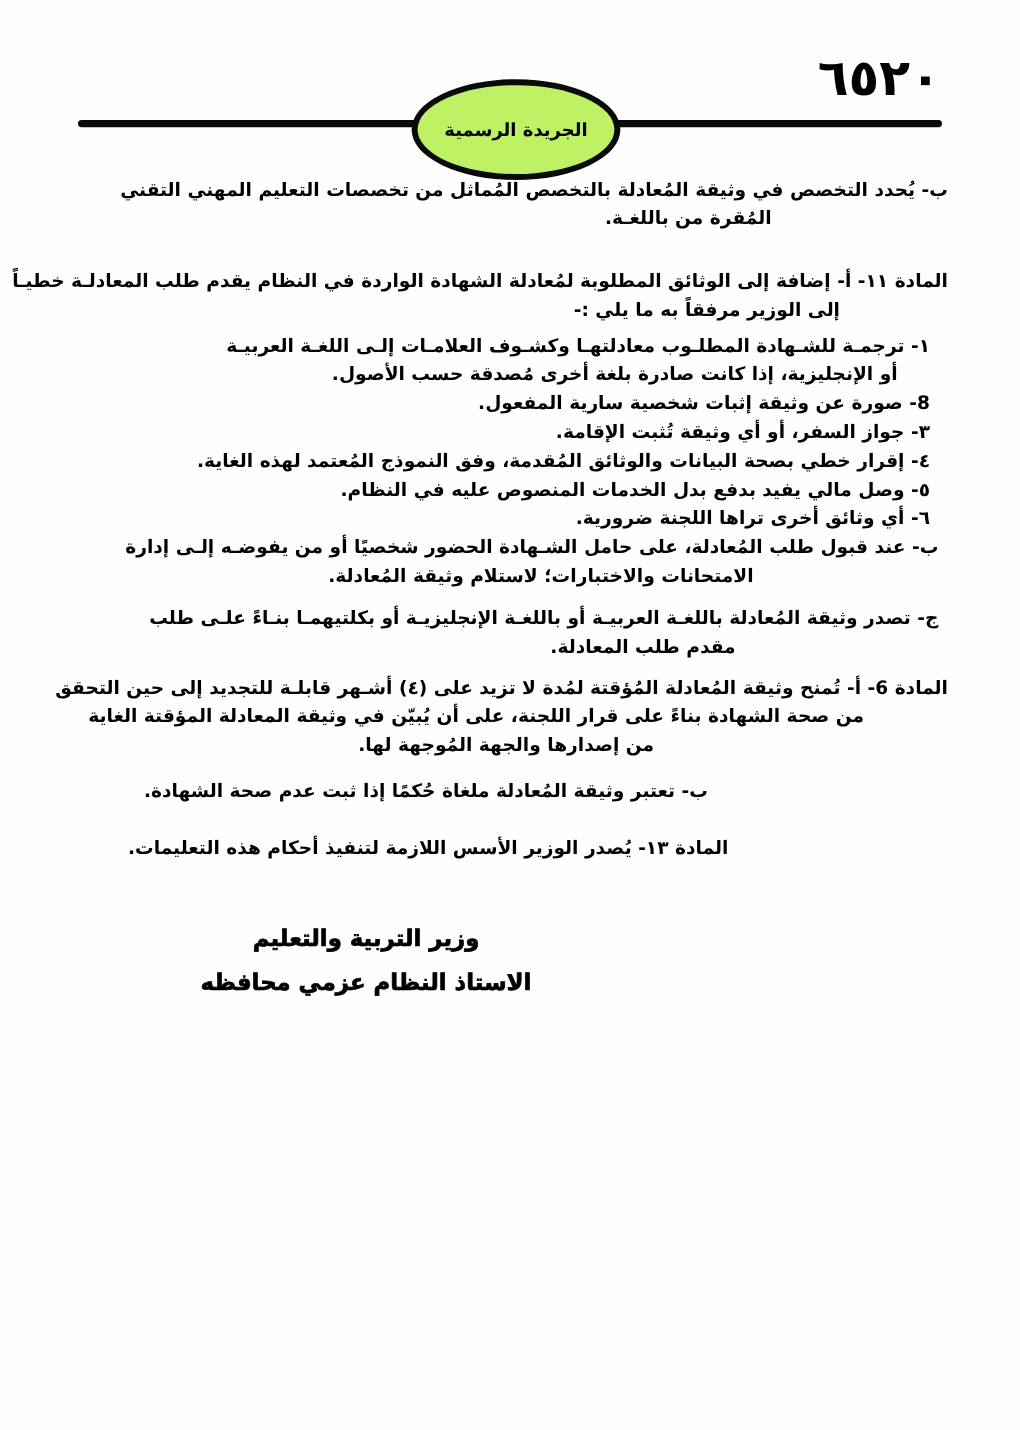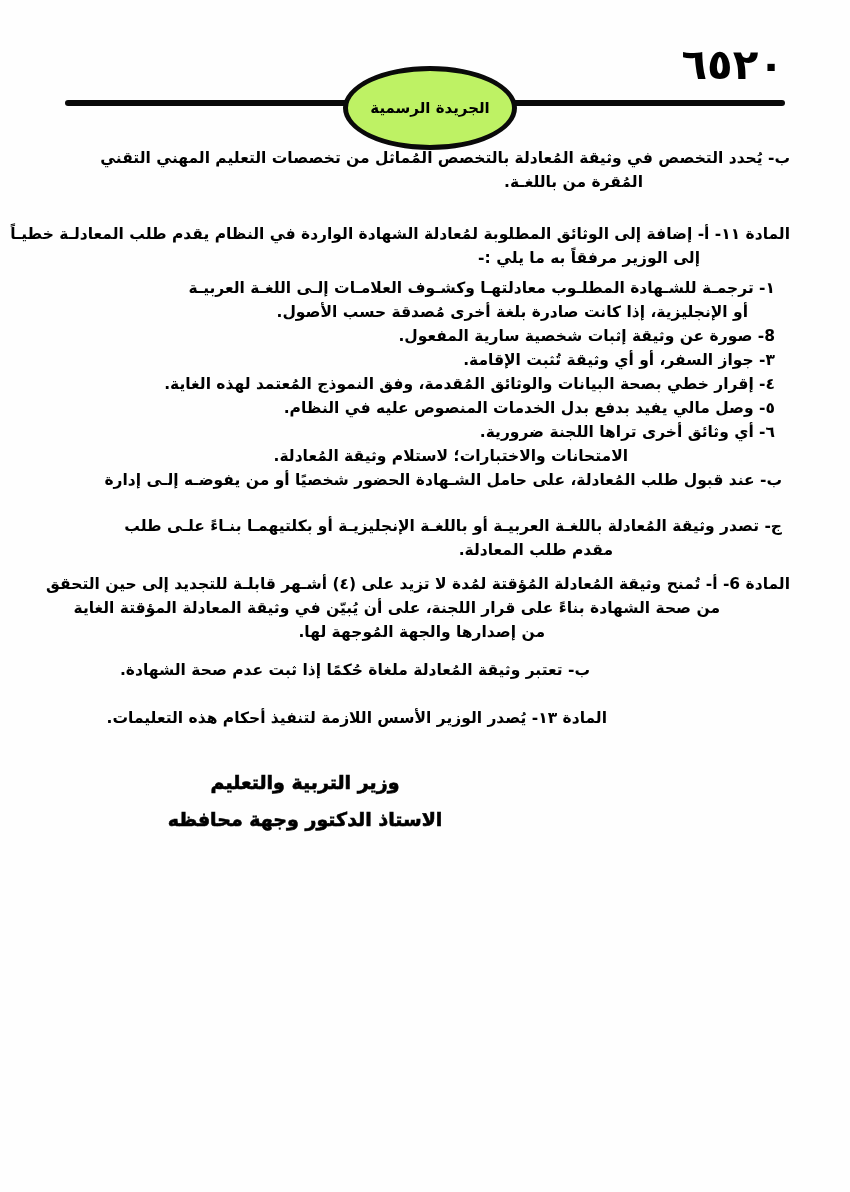--- a/index.html
+++ b/index.html
@@ -108,29 +108,29 @@
     <div class="ln" style="padding-right:147px">المُقرة من باللغـة.</div>
     <div class="ln" style="margin-top:28px;padding-right:0px">المادة ١١- أ- إضافة إلى الوثائق المطلوبة لمُعادلة الشهادة الواردة في النظام يقدم طلب المعادلـة خطيـاً</div>
     <div class="ln" style="padding-right:90px">إلى الوزير مرفقاً به ما يلي :-</div>
     <div class="ln" style="margin-top:6px;padding-right:15px">١- ترجمـة للشـهادة المطلـوب معادلتهـا وكشـوف العلامـات إلـى اللغـة العربيـة</div>
     <div class="ln" style="padding-right:42px">أو الإنجليزية، إذا كانت صادرة بلغة أخرى مُصدقة حسب الأصول.</div>
     <div class="ln" style="padding-right:15px">8- صورة عن وثيقة إثبات شخصية سارية المفعول.</div>
     <div class="ln" style="padding-right:15px">٣- جواز السفر، أو أي وثيقة تُثبت الإقامة.</div>
     <div class="ln" style="padding-right:15px">٤- إقرار خطي بصحة البيانات والوثائق المُقدمة، وفق النموذج المُعتمد لهذه الغاية.</div>
     <div class="ln" style="padding-right:15px">٥- وصل مالي يفيد بدفع بدل الخدمات المنصوص عليه في النظام.</div>
     <div class="ln" style="padding-right:15px">٦- أي وثائق أخرى تراها اللجنة ضرورية.</div>
+    <div class="ln" style="padding-right:8px">ب- عند قبول طلب المُعادلة، على حامل الشـهادة الحضور شخصيًا أو من يفوضـه إلـى إدارة</div>
     <div class="ln" style="padding-right:162px">الامتحانات والاختبارات؛ لاستلام وثيقة المُعادلة.</div>
-    <div class="ln" style="padding-right:8px">ب- عند قبول طلب المُعادلة، على حامل الشـهادة الحضور شخصيًا أو من يفوضـه إلـى إدارة</div>
-    <div class="ln" style="margin-top:22px;padding-right:8px">ج- تصدر وثيقة المُعادلة باللغـة العربيـة أو باللغـة الإنجليزيـة أو بكلتيهمـا بنـاءً علـى طلب</div>
+    <div class="ln" style="margin-top:11px;padding-right:8px">ج- تصدر وثيقة المُعادلة باللغـة العربيـة أو باللغـة الإنجليزيـة أو بكلتيهمـا بنـاءً علـى طلب</div>
     <div class="ln" style="padding-right:177px">مقدم طلب المعادلة.</div>
     <div class="ln" style="margin-top:10px;padding-right:0px">المادة 6- أ- تُمنح وثيقة المُعادلة المُؤقتة لمُدة لا تزيد على (٤) أشـهر قابلـة للتجديد إلى حين التحقق</div>
     <div class="ln" style="padding-right:70px">من صحة الشهادة بناءً على قرار اللجنة، على أن يُبيّن في وثيقة المعادلة المؤقتة الغاية</div>
     <div class="ln" style="padding-right:245px">من إصدارها والجهة المُوجهة لها.</div>
     <div class="ln" style="margin-top:14px;padding-right:200px">ب- تعتبر وثيقة المُعادلة ملغاة حُكمًا إذا ثبت عدم صحة الشهادة.</div>
     <div class="ln" style="margin-top:24px;padding-right:183px">المادة ١٣- يُصدر الوزير الأسس اللازمة لتنفيذ أحكام هذه التعليمات.</div>
   </div>
 
   <div class="signature">
     <div class="sig-line">وزير التربية والتعليم</div>
-    <div class="sig-line sig-name">الاستاذ الدكتور وجهة محافظه</div>
+    <div class="sig-line sig-name">الاستاذ النظام عزمي محافظه</div>
   </div>
 
 </div>
 
 </body></html>

